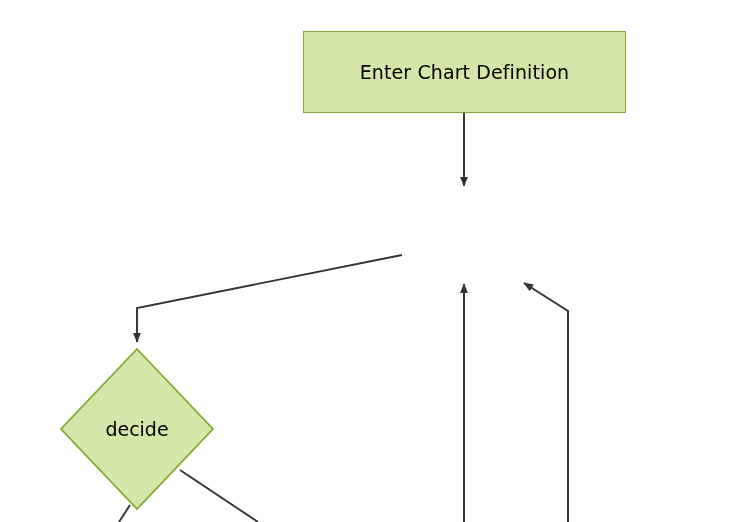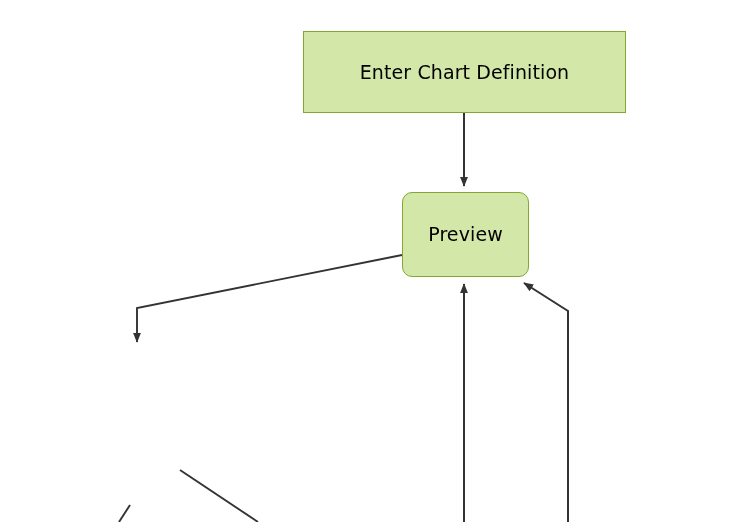--- a/index.html
+++ b/index.html
@@ -98,18 +98,21 @@
 
     <path d="M 110 505 L 99 522" fill="none" stroke="#333333" stroke-width="1.9"></path>
 
     <path d="M 160 470 L 238 522" fill="none" stroke="#333333" stroke-width="1.9"></path>
   </svg>
 
   <div class="node node-process node-rect-sharp" style="left:283px; top:31px; width:323px; height:82px;">
     <span class="node-label">Enter Chart Definition</span>
   </div>
 
-  <div class="node node-process node-rect-round" style="left:382px; top:192px; width:127px; height:85px;">
-    <span class="node-label">Preview</span>
+
+  <div class="node-diamond-wrap" style="left:40px; top:348px; width:154px; height:162px;">
+    <svg width="154" height="162" viewBox="0 0 154 162">
+      <polygon points="77,1 153,81 77,161 1,81" fill="#d3e7a8" stroke="#82a832" stroke-width="1.8"></polygon>
+    </svg>
+    <span class="node-diamond-label">decide</span>
   </div>
-
 
 </div>
 
 </body></html>

